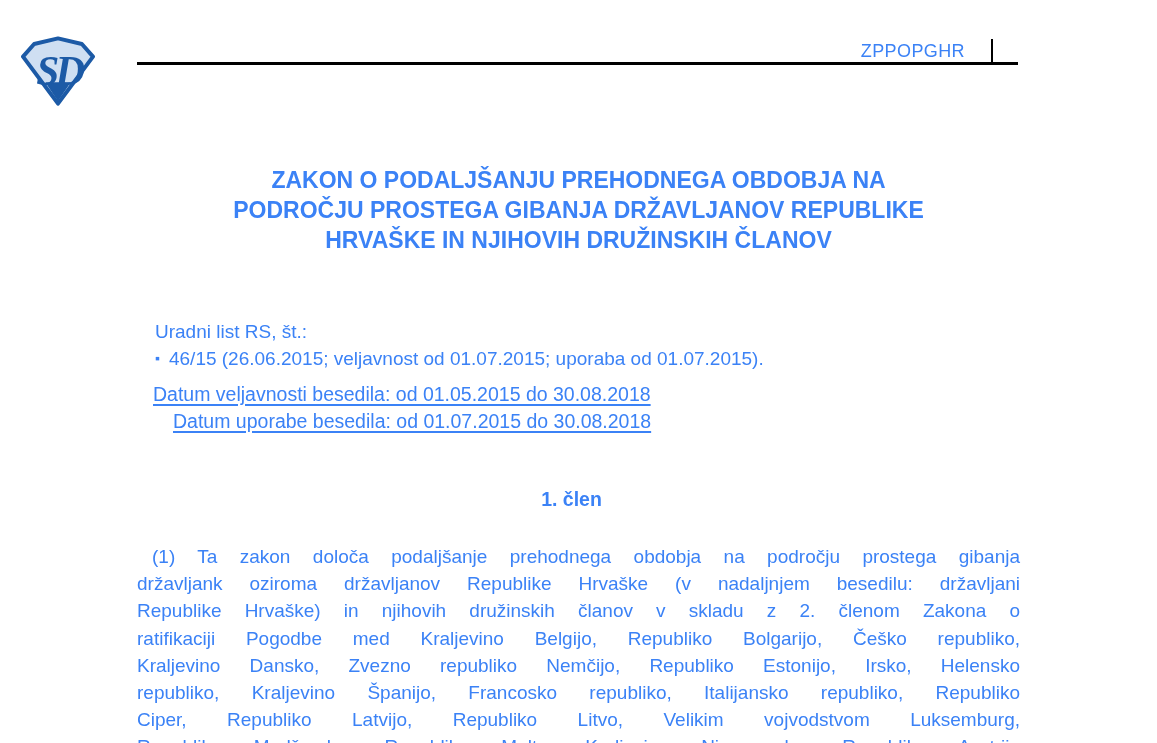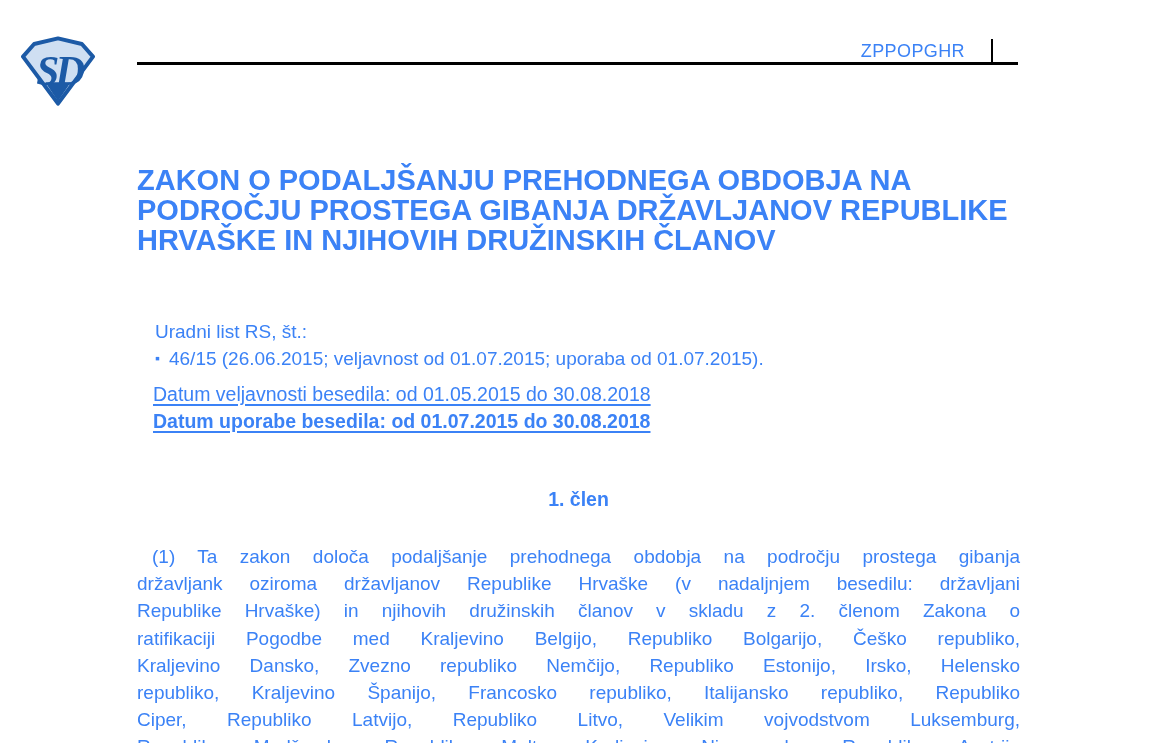--- a/index.html
+++ b/index.html
@@ -50,22 +50,23 @@
     height: 3px;
     background: #000;
   }
 
   
   .law-title {
     position: absolute;
     left: 137px;
     top: 165px;
     width: 883px;
+    text-align: center;
     font-weight: bold;
-    font-size: 29px;
+    font-size: 23px;
     line-height: 30px;
   }
   .law-title-lines { white-space: pre-line; }
   .law-title-code { font-style: italic; }
 
   
   .gazette {
     position: absolute;
     left: 155px;
     top: 318px;
@@ -85,26 +86,26 @@
     left: 153px;
     top: 381px;
     font-size: 19.5px;
     line-height: 27px;
   }
   .date-line {
     text-decoration: underline;
     text-decoration-thickness: 2px;
     text-underline-offset: 3px;
   }
-  .date-line.bold { font-weight: bold; }
+  .date-line.bold { font-weight: normal; margin-left: 20px; }
 
   
   .article-head {
     position: absolute;
-    left: 137px;
+    left: 130px;
     top: 486px;
     width: 883px;
     text-align: center;
     font-weight: bold;
     font-size: 19.5px;
     line-height: 27px;
   }
   .article-para {
     position: absolute;
     left: 137px;

